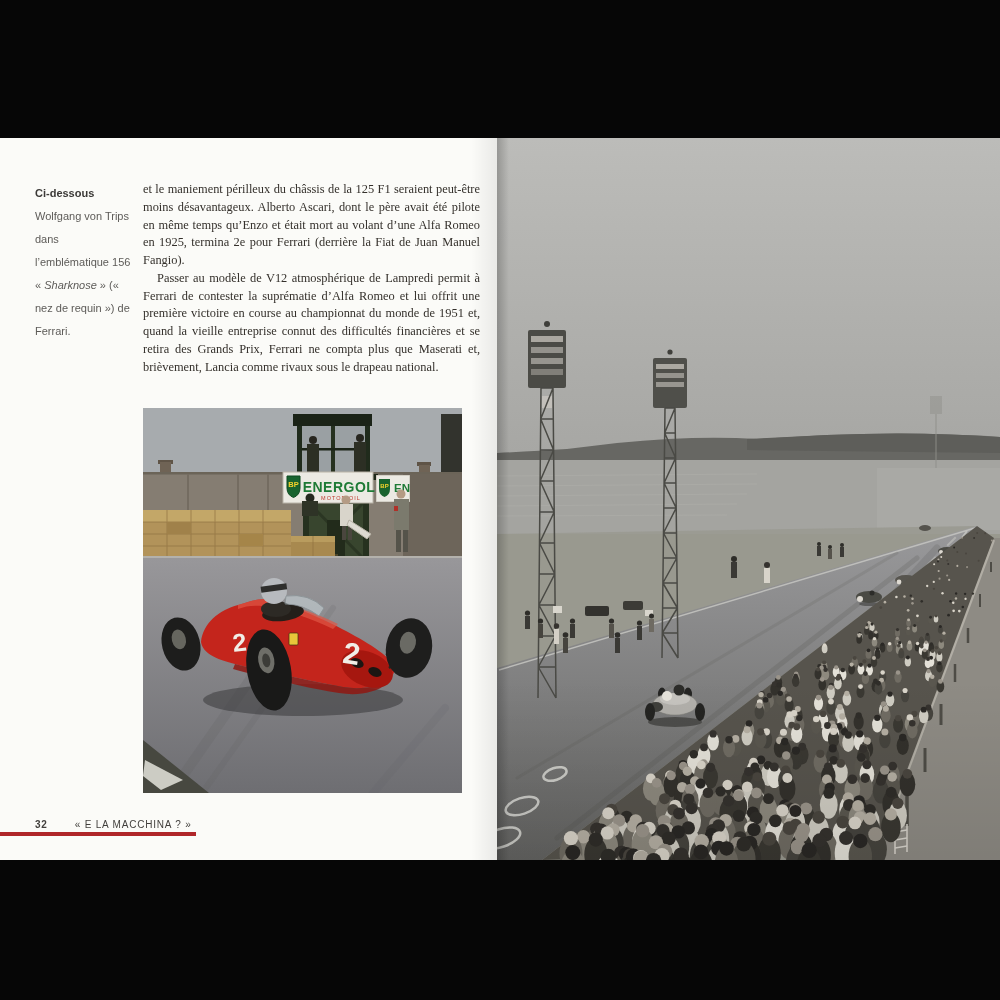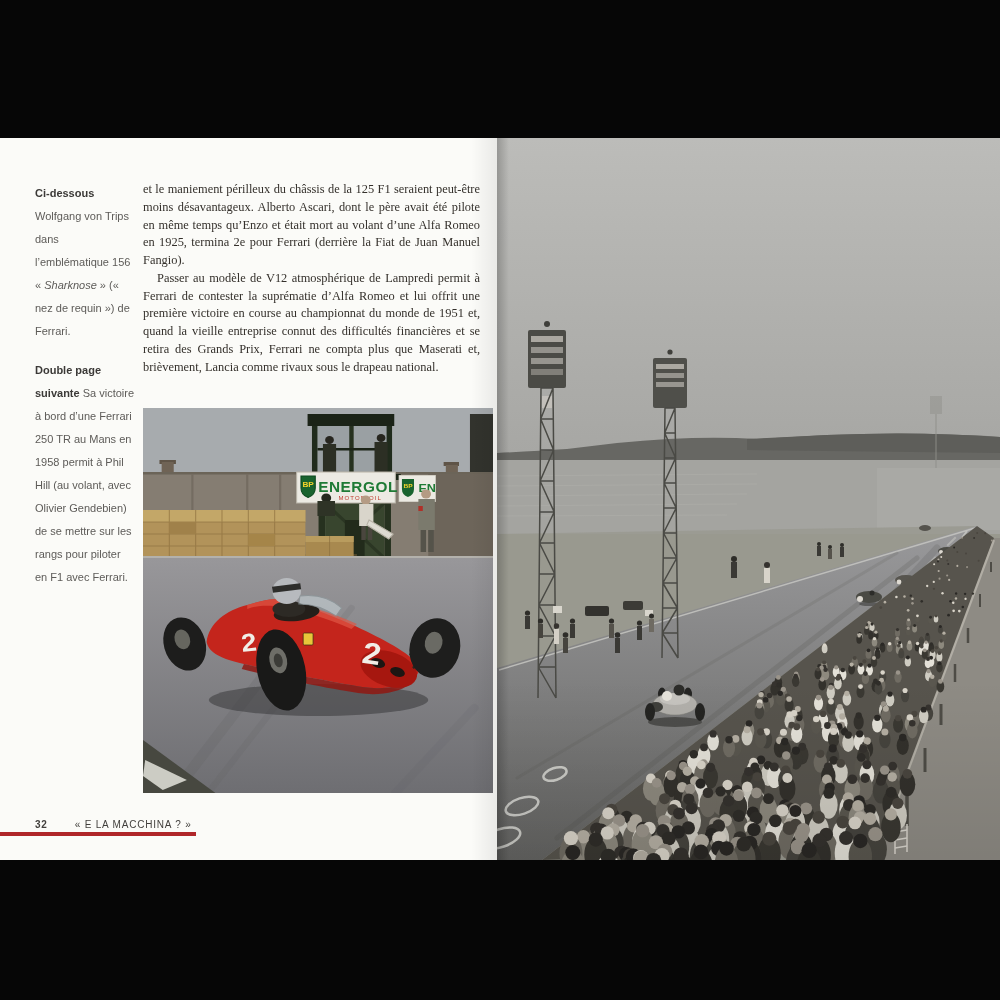--- a/index.html
+++ b/index.html
@@ -19,39 +19,38 @@
   .caption{margin:0 0 16px 0;}
   .caption b{color:#3b3937;font-weight:700;}
   .caption i{font-style:italic;}
 
   .body-col{position:absolute;left:143px;top:43px;width:337px;
         font-family:"Liberation Serif",serif;font-size:12.4px;line-height:17.75px;
         color:#34302b;text-align:justify;}
   .body-col p{margin:0;}
   .body-col p.indent{text-indent:14px;}
 
-  .photo-color{position:absolute;left:143px;top:270px;width:350px;height:385px;}
+  .photo-color{position:absolute;left:143px;top:270px;width:319px;height:385px;}
   .photo-color svg{display:block;width:100%;height:100%;}
 
   .footer{position:absolute;left:35px;top:681px;font-size:10px;letter-spacing:0.08em;
         color:#413f3c;white-space:nowrap;}
   .footer .num{font-weight:700;margin-right:27px;}
   .footer-rule{position:absolute;left:0;top:694px;width:196px;height:4px;background:#b0272a;}
 </style>
 </head>
 <body>
 
 <div class="stage">
   <div class="spread">
 
     <div class="page-left">
 
       <div class="captions" id="captions">
           <div class="caption"><b>Ci-dessous</b><span> Wolfgang von Trips dans l’emblématique 156 « </span><i>Sharknose</i><span> » (« nez de requin ») de Ferrari.</span></div>
-          <div class="caption"><b>Double page suivante</b><span> Sa victoire à bord d’une Ferrari 250 TR au Mans en 1958 permit à Phil Hill (au volant, avec Olivier Gendebien) de se mettre sur les rangs pour piloter en F1 avec Ferrari.</span></div>
         </div>
 
       <div class="body-col" id="bodycol">
           <p>et le maniement périlleux du châssis de la 125 F1 seraient peut-être moins désavantageux. Alberto Ascari, dont le père avait été pilote en même temps qu’Enzo et était mort au volant d’une Alfa Romeo en 1925, termina 2e pour Ferrari (derrière la Fiat de Juan Manuel Fangio).</p>
           <p class="indent">Passer au modèle de V12 atmosphérique de Lampredi permit à Ferrari de contester la suprématie d’Alfa Romeo et lui offrit une première victoire en course au championnat du monde de 1951 et, quand la vieille entreprise connut des difficultés financières et se retira des Grands Prix, Ferrari ne compta plus que Maserati et, brièvement, Lancia comme rivaux sous le drapeau national.</p>
         </div>
 
       <div class="photo-color">
         <svg viewBox="0 0 319 385" preserveAspectRatio="none">
           <defs>

